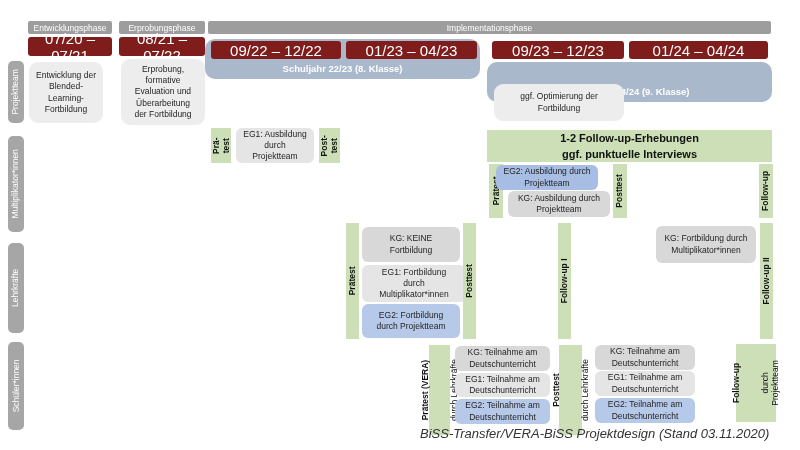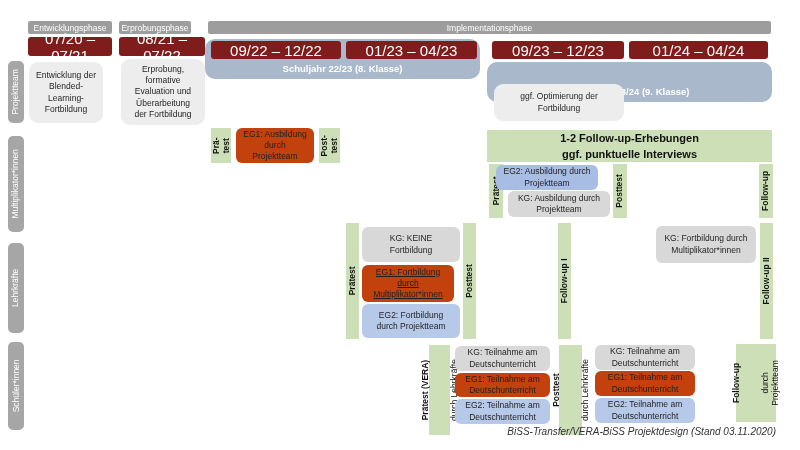--- a/index.html
+++ b/index.html
@@ -9,40 +9,40 @@
   .ctr{display:flex;align-items:center;justify-content:center;text-align:center;}
   .phase{background:#9D9D9D;color:#fff;font-size:8.5px;border-radius:2px;text-align:center;}
   .date{background:#7f1d1d;color:#fff;font-size:15px;border-radius:3px;}
   .sj{background:#A9B8CB;border-radius:10px;}
   .sjlabel{position:absolute;left:0;right:0;bottom:5px;text-align:center;
            color:#fff;font-weight:bold;font-size:9.5px;}
   .rowlabel{background:#A6A6A6;border-radius:5px;}
   .box{font-size:8.5px;color:#1f1f1f;line-height:1.3;white-space:pre-line;}
   .bgray{background:#EDEDED;border-radius:9px;}
   .kg{background:#D8D8D8;border-radius:6px;}
-  .eg1{background:#c2410c;border-radius:6px;}
+  .eg1{background:#e5e5e5;border-radius:6px;}
   .eg2{background:#B7C9E8;border-radius:6px;}
   .eg2m{background:#A7BDE4;border-radius:6px;}
   .green{background:#CCDFB6;}
   .greenhdr{font-weight:bold;font-size:11px;color:#111;line-height:1.5;white-space:pre-line;}
   .vtext{transform:rotate(-90deg);white-space:pre;text-align:center;
          font-size:8.5px;line-height:1.15;color:#111;}
   .vtext div{white-space:pre;}
   .vbold{font-weight:bold;}
   .vsub{font-weight:normal;}
   .vwhite .vtext{color:#fff;font-weight:normal;}
-  .footer{font-size:10px;font-style:italic;color:#333;text-align:right;}
+  .footer{font-size:13px;font-style:italic;color:#333;text-align:left;}
 </style>
 </head>
 <body>
 
 <div class="slide">
 
   <div class="abs ctr phase" style="left:28px;top:21px;width:84px;height:13px;">Entwicklungsphase</div>
-  <div class="abs ctr phase" style="left:119px;top:21px;width:72px;height:13px;">Erprobungsphase</div>
+  <div class="abs ctr phase" style="left:119px;top:21px;width:86px;height:13px;">Erprobungsphase</div>
   <div class="abs ctr phase" style="left:208px;top:21px;width:563px;height:13px;">Implementationsphase</div>
 
   <div class="abs ctr date" style="left:28px;top:37px;width:84px;height:19px;">07/20 – 07/21</div>
   <div class="abs ctr date" style="left:119px;top:37px;width:86px;height:19px;">08/21 – 07/22</div>
 
   <div class="abs sj" style="left:205px;top:39px;width:275px;height:40px;">
     <div class="sjlabel">Schuljahr 22/23 (8. Klasse)</div>
   </div>
   <div class="abs ctr date" style="left:211px;top:41px;width:130px;height:18px;">09/22 – 12/22</div>
   <div class="abs ctr date" style="left:346px;top:41px;width:131px;height:18px;">01/23 – 04/23</div>
@@ -105,21 +105,21 @@
   </div>
   <div class="abs ctr green" style="left:759px;top:164px;width:14px;height:54px;">
     <div class="vtext vbold">Follow-up</div>
   </div>
 
   <div class="abs ctr green" style="left:346px;top:223px;width:13px;height:116px;">
     <div class="vtext vbold">Prätest</div>
   </div>
   <div class="abs ctr box kg" style="left:362px;top:227px;width:98px;height:35px;">KG: KEINE
 Fortbildung</div>
-  <div class="abs ctr box eg1" style="left:362px;top:265px;width:92px;height:37px;text-decoration:underline;">EG1: Fortbildung
+  <div class="abs ctr box eg1" style="left:362px;top:265px;width:104px;height:37px;">EG1: Fortbildung
 durch
 Multiplikator*innen</div>
   <div class="abs ctr box eg2" style="left:362px;top:304px;width:98px;height:34px;">EG2: Fortbildung
 durch Projektteam</div>
   <div class="abs ctr green" style="left:463px;top:223px;width:13px;height:116px;">
     <div class="vtext vbold">Posttest</div>
   </div>
   <div class="abs ctr green" style="left:558px;top:223px;width:13px;height:116px;">
     <div class="vtext vbold">Follow-up I</div>
   </div>

